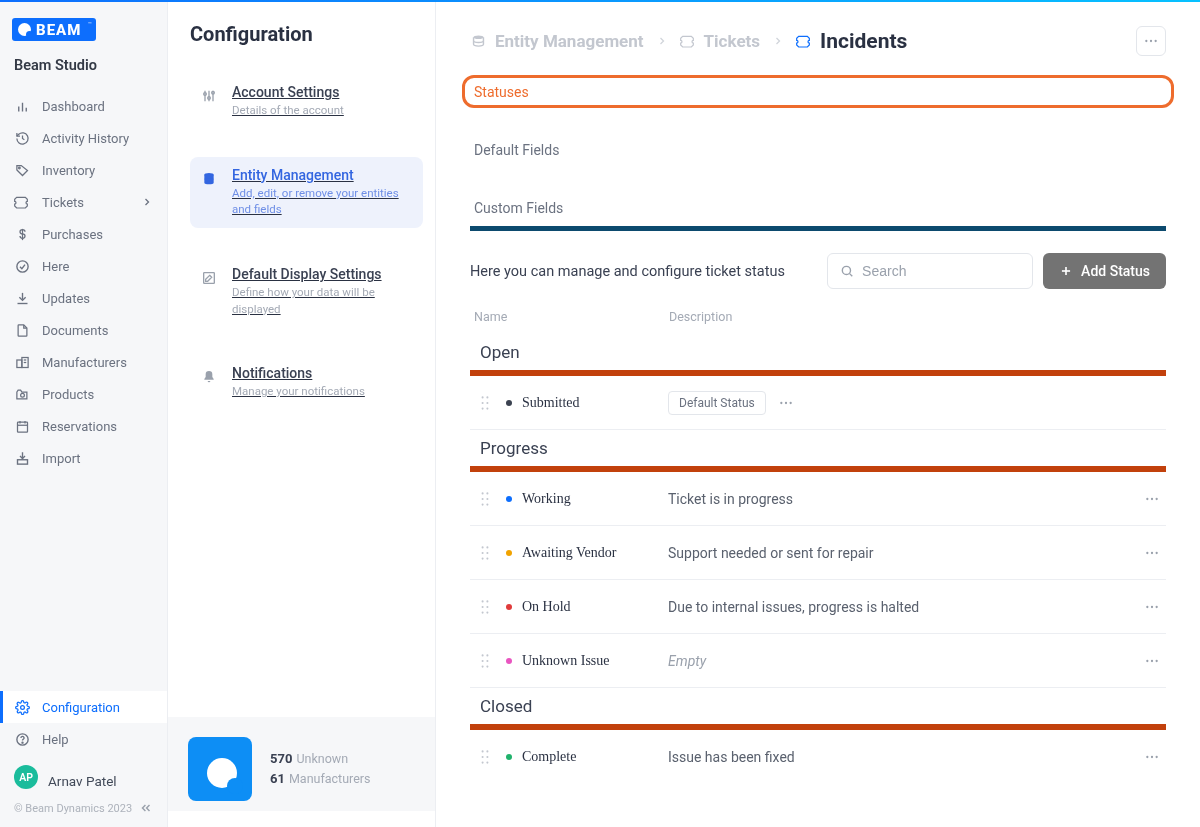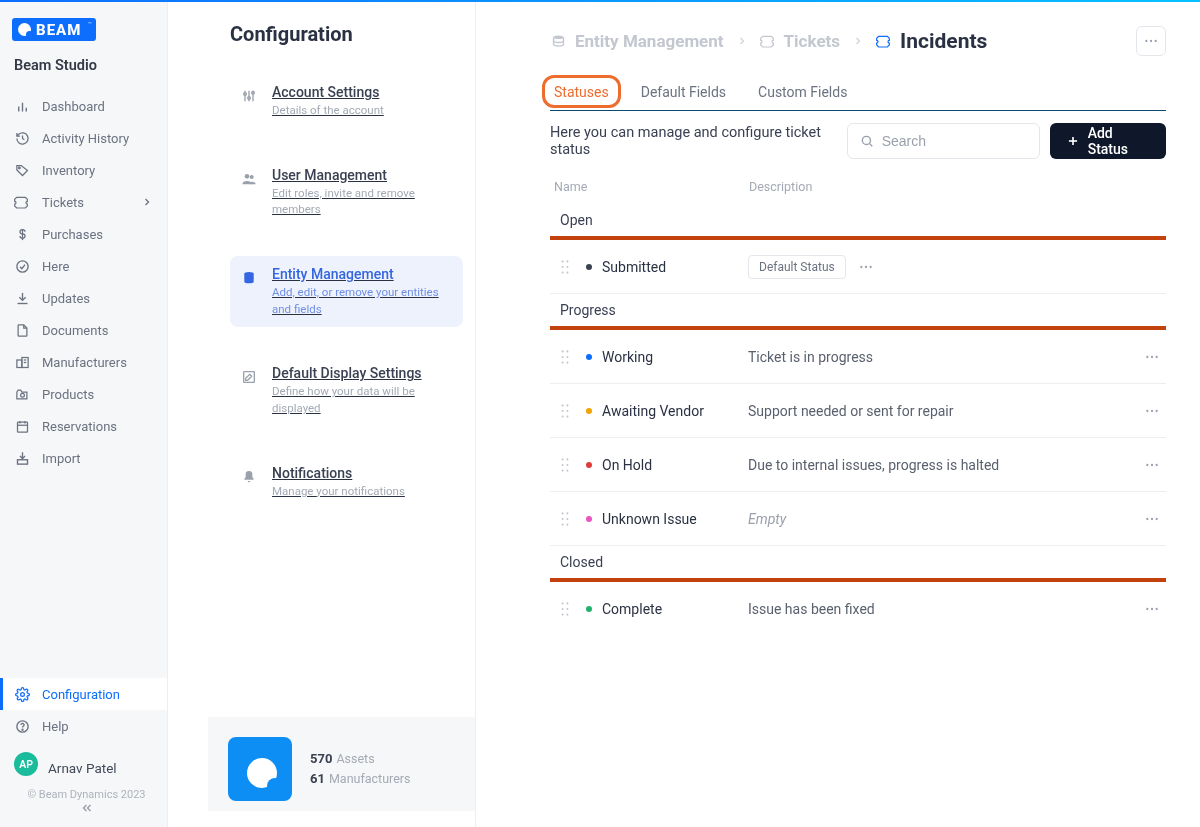--- a/index.html
+++ b/index.html
@@ -11,21 +11,21 @@
     height: 827px;
     overflow: hidden;
     position: relative;
   }
   .top-accent {
     position: absolute;
     top: 0; left: 0; right: 0;
     height: 2px;
     background: linear-gradient(90deg, #0d6efd 0%, #07c1ff 100%);
   }
-  .layout { display: flex; height: 100%; padding-top: 2px; gap: 40px; }
+  .layout { display: flex; height: 100%; padding-top: 2px; }
   
   .sidebar {
     width: 168px;
     background: #f6f7f9;
     display: flex;
     flex-direction: column;
     padding: 16px 0 8px 0;
     border-right: 1px solid #eceef2;
   }
   .logo {
@@ -107,22 +107,22 @@
     border-radius: 50%;
     background: #1abc9c;
     color: #fff;
     font-size: 10.5px;
     font-weight: 600;
     display: flex; align-items: center; justify-content: center;
   }
   .user-name { font-size: 13.5px; color: #424a59; }
   .copyright-row {
     display:flex; align-items:center; justify-content:space-between;
-    padding: 2px 14px 4px 20px;
-    font-size: 11px; color: #adb2bb; flex-direction: column;
+    padding: 2px 14px 4px 14px;
+    font-size: 11px; color: #adb2bb;
   }
   .collapse-btn { color:#9aa1ac; display:flex; }
 
   
   .config-col {
     width: 268px;
     background: #fff;
     border-right: 1px solid #eceef2;
     padding: 20px 12px 16px 22px;
     display: flex;
@@ -216,22 +216,23 @@
   .more-btn {
     width: 30px; height: 30px;
     border: 1px solid #e3e6eb;
     border-radius: 6px;
     display:flex;align-items:center;justify-content:center;
     color: #9aa1ac;
     cursor: pointer;
   }
   .tabs {
     display: flex; gap: 24px;
-    border-bottom: 1px solid #0c4a6e;
-    margin-bottom: 12px;
+    border-bottom: 5px solid #0c4a6e;
+    margin-bottom: 22px;
+    flex-direction: column;
   }
   .tab {
     padding: 8px 4px 10px 4px;
     font-size: 14px;
     color: #6b7280;
     cursor: pointer;
   }
   .tab.highlight {
     color: #ee6c2d;
     position: relative;
@@ -255,52 +256,52 @@
     height: 36px; width: 206px; padding: 0 12px;
     gap: 8px; color: #9aa1ac;
   }
   .search input {
     border: none; outline: none; font-size: 14px; width: 100%; color: #3a4152; background: transparent;
   }
   .search input::placeholder { color: #9aa1ac; }
   .add-btn {
     display: flex; align-items: center; gap: 8px;
     height: 36px; padding: 12px 16px;
-    background: #0f172a; color: #fff;
+    background: #737373; color: #fff;
     border-radius: 6px;
     font-size: 14px; font-weight: 500;
     cursor: pointer;
   }
   .table-head {
     display: flex; gap: 0;
     font-size: 12.5px; color: #a4aab5;
     padding: 4px 4px 10px 4px;
   }
   .col-name { width: 195px; }
   .col-desc { flex: 1; }
   .group-head {
-    font-size: 14px; color: #3a4152;
+    font-size: 17px; color: #3a4152;
     padding: 8px 4px 8px 10px;
-    border-bottom: 4px solid #c2410c;
+    border-bottom: 6px solid #c2410c;
   }
   .row {
     display: flex; align-items: center;
     height: 54px;
     border-bottom: 1px solid #eceef2;
     padding-left: 10px; padding-right: 2px;
   }
   .row:last-child { border-bottom: none; }
   .drag-ico {
     width: 12px; color: #c3c7cf; margin-right: 14px; display:flex;
   }
   .status-dot {
     width: 6px; height: 6px; border-radius: 50%;
     margin-right: 10px;
   }
-  .row-name { width: 146px; font-size: 14px; color: #2a3142; }
+  .row-name { width: 146px; font-size: 14px; color: #2a3142; font-family: Liberation Serif, serif; }
   .row-desc { flex: 1; font-size: 14px; color: #5a616e; }
   .row-desc.empty { font-style: italic; color: #9aa1ac; }
   .badge {
     font-size: 12px; color: #6b7280;
     border: 1px solid #e3e6eb;
     padding: 4px 10px; border-radius: 4px;
     margin-right: 8px;
   }
   .row-more { width: 24px; color: #9aa1ac; display:flex;justify-content:center;cursor:pointer;}
   svg { display:block; }
@@ -492,34 +493,20 @@
               <circle cx="6" cy="9" r="2"></circle>
               <circle cx="12" cy="15" r="2"></circle>
               <circle cx="18" cy="7" r="2"></circle>
             </svg>
           </div>
     <div>
             <div class="ci-title">Account Settings</div>
     <div class="ci-desc">Details of the account</div>
           </div>
         </div>
-        <div class="config-item">
-          <div class="ci-ico">
-            <svg width="16" height="16" viewBox="0 0 24 24" fill="currentColor">
-              <circle cx="9" cy="8" r="3.5"></circle>
-              <circle cx="16" cy="9" r="3"></circle>
-              <path d="M2 20c0-3.3 3.1-5 7-5s7 1.7 7 5z"></path>
-              <path d="M14 20h8c0-2.6-2.2-4-5-4-1 0-1.9.2-2.6.5"></path>
-            </svg>
-          </div>
-    <div>
-            <div class="ci-title">User Management</div>
-    <div class="ci-desc">Edit roles, invite and remove members</div>
-          </div>
-        </div>
         <div class="config-item active">
           <div class="ci-ico">
             <svg width="16" height="16" viewBox="0 0 24 24" fill="currentColor">
               <ellipse cx="12" cy="5.5" rx="7" ry="2.5"></ellipse>
               <path d="M5 5.5v6c0 1.4 3.1 2.5 7 2.5s7-1.1 7-2.5v-6"></path>
               <path d="M5 11.5v6c0 1.4 3.1 2.5 7 2.5s7-1.1 7-2.5v-6"></path>
             </svg>
           </div>
     <div>
             <div class="ci-title">Entity Management</div>
@@ -549,21 +536,21 @@
             <div class="ci-title">Notifications</div>
     <div class="ci-desc">Manage your notifications</div>
           </div>
         </div>
       </div>
     <div class="config-footer">
       <div class="footer-logo">
         <div class="footer-logo-circle"></div>
       </div>
       <div class="footer-stats">
-        <div><span class="count">570</span><span>Assets</span></div>
+        <div><span class="count">570</span><span>Unknown</span></div>
         <div><span class="count">61</span><span>Manufacturers</span></div>
       </div>
     </div>
   </section>
 
   <main class="main">
     <div class="crumbs-row">
       <div class="crumbs" id="crumbs">
           <div class="crumb">
             <span class="crumb-ico">

